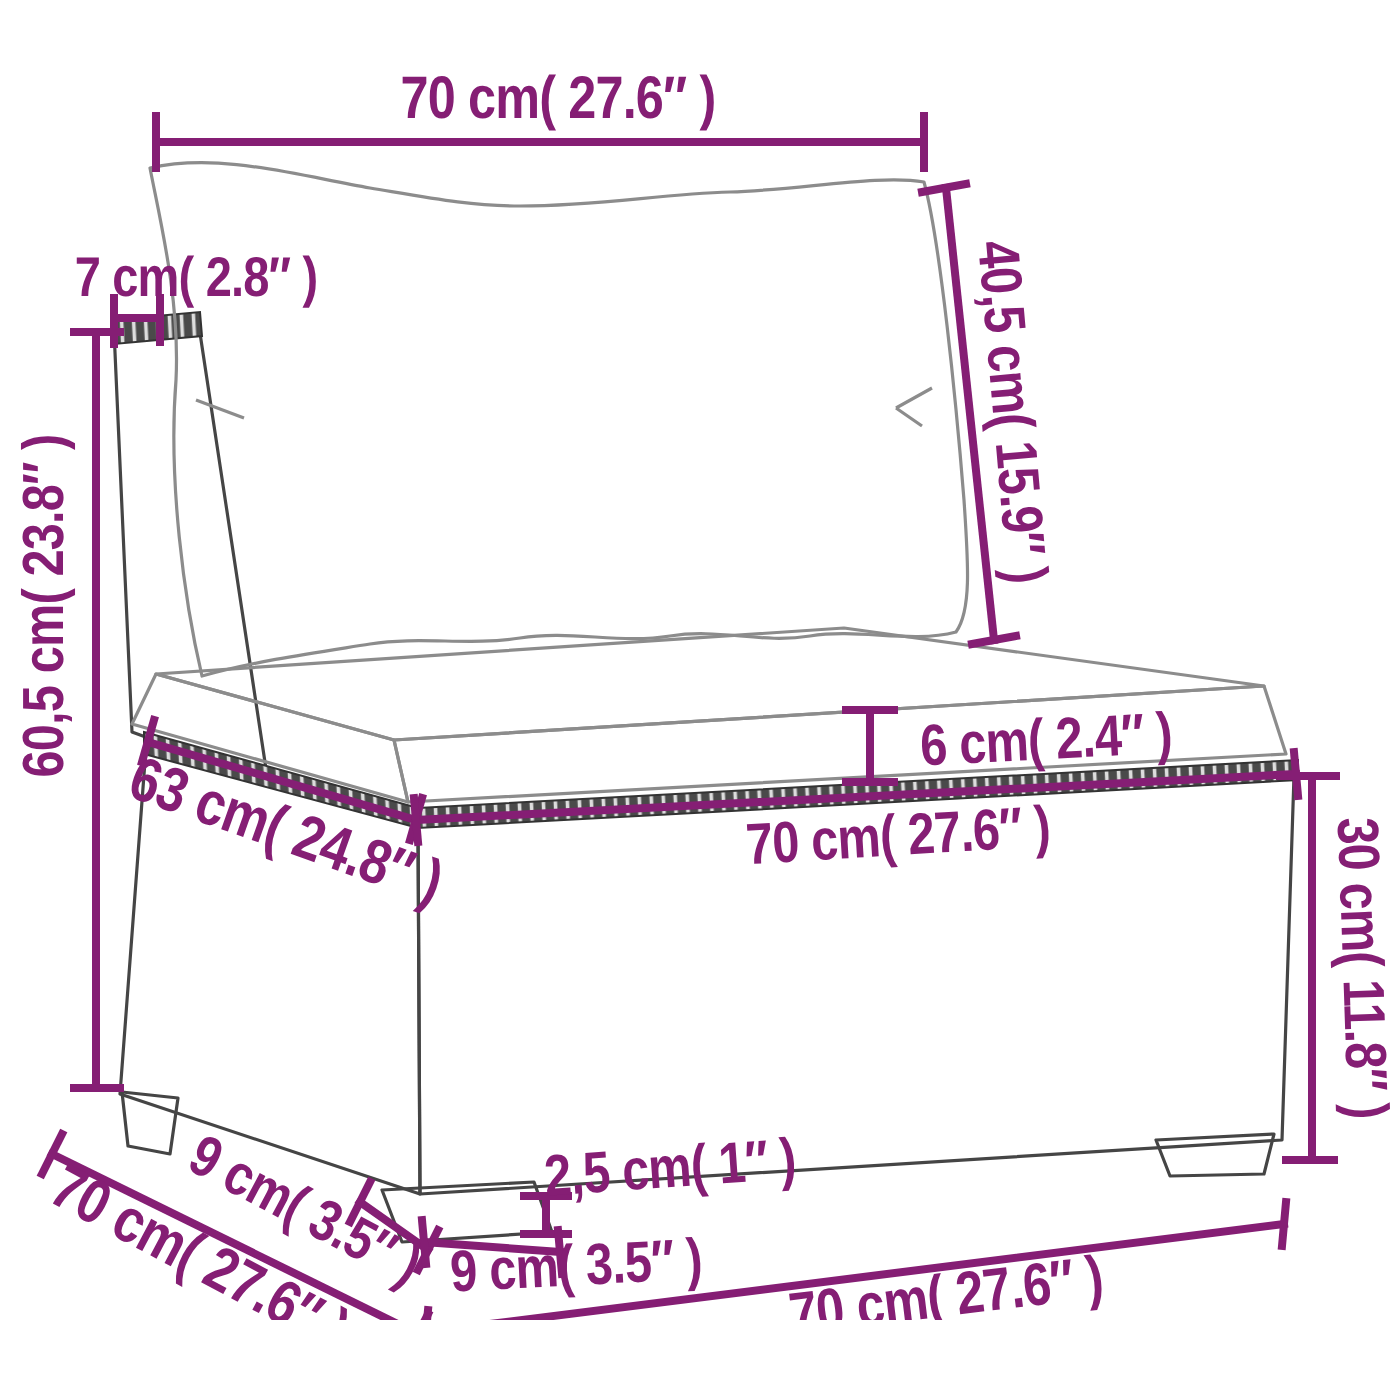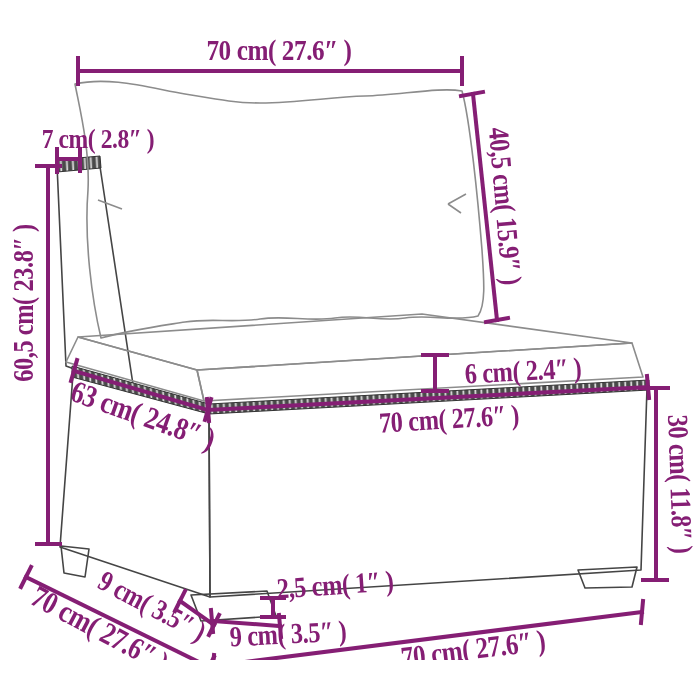--- a/index.html
+++ b/index.html
@@ -1,18 +1,18 @@
 <!DOCTYPE html>
 <html style="--dim: #851E74; --outline: #454545; --bg: #FFFFFF;"><head>
 <meta charset="utf-8">
 <style>
   html,body{margin:0;padding:0;background:#fff;}
   .canvas{
     position:relative;width:700px;height:660px;background:var(--bg,#fff);
-    overflow:hidden;font-family:Liberation Serif, serif;
+    overflow:hidden;font-family:Liberation Sans, sans-serif;
   }
   .canvas svg{position:absolute;left:0;top:0;}
   .lbl{
     position:absolute;
     color:var(--dim,#851E74);
     font-weight:bold;
     white-space:nowrap;
     letter-spacing:-0.5px;
     transform:translate(-50%,-50%) rotate(var(--r,0deg)) scale(0.84,1);
     line-height:1;

